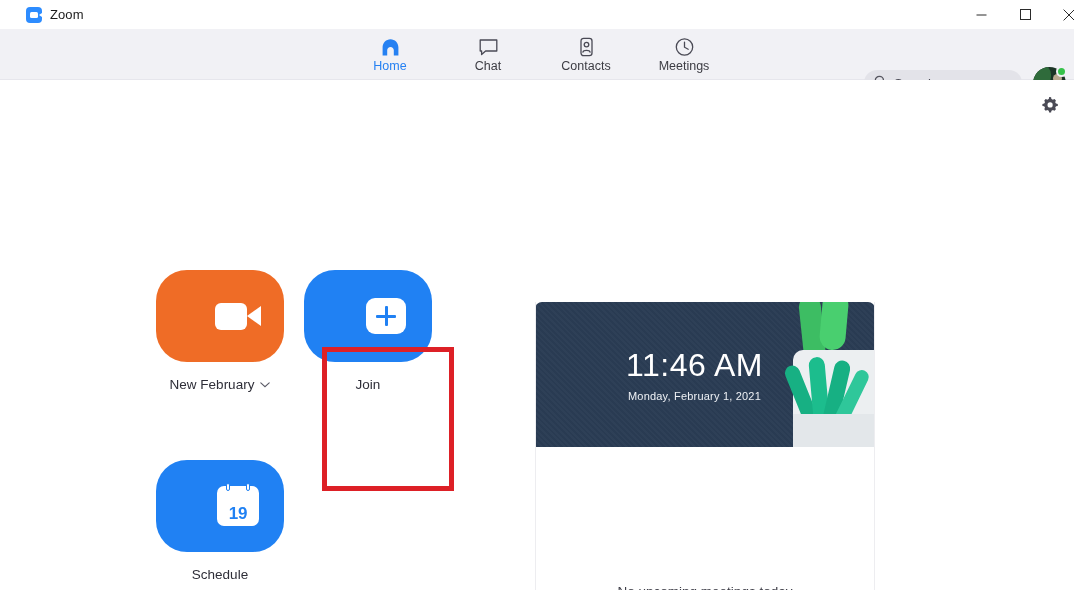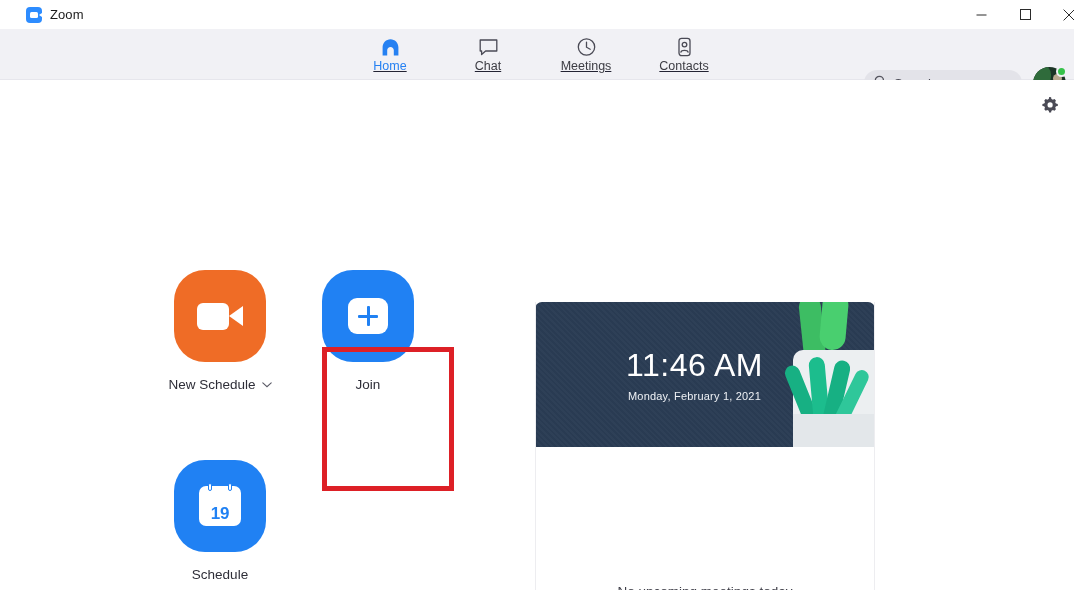--- a/index.html
+++ b/index.html
@@ -102,21 +102,20 @@
   }
   .nav-item {
     width: 62px;
     height: 48px;
     display: flex;
     flex-direction: column;
     align-items: center;
     justify-content: center;
     gap: 2px;
     cursor: default;
-    text-decoration: underline;
   }
   .nav-icon {
     height: 21px;
     display: flex;
     align-items: center;
     justify-content: center;
   }
   .nav-label {
     font-size: 12.5px;
     color: #3c3c43;
@@ -231,20 +230,21 @@
     display: flex;
     flex-direction: column;
     align-items: center;
   }
   .squircle {
     width: 92px; height: 92px;
     border-radius: 31px;
     display: flex;
     align-items: center;
     justify-content: center;
+    padding-left: 36px;
   }
   .squircle.orange { background: #ef6c26; }
   .squircle.blue   { background: #2081f3; }
   .tile-label {
     margin-top: 15px;
     font-size: 13.5px;
     color: #2e2e38;
     white-space: nowrap;
     display: flex;
     align-items: center;
@@ -537,42 +537,42 @@
         <span class="nav-label">Home</span>
       </div>
 
       <div class="nav-item">
         <span class="nav-icon">
           <svg width="21" height="19" viewBox="0 0 21 19">
             <path d="M2.2 2.0 L18.8 2.0 L18.8 13.0 L7.6 13.0 L3.6 16.6 L3.6 13.0 L2.2 13.0 Z" fill="none" stroke="#4a4a55" stroke-width="1.3" stroke-linejoin="round"></path>
           </svg>
         </span>
         <span class="nav-label">Chat</span>
-      </div>
-
-      <div class="nav-item">
-        <span class="nav-icon">
-          <svg width="21" height="20" viewBox="0 0 21 20">
-            <circle cx="10.5" cy="10" r="8.2" fill="none" stroke="#4a4a55" stroke-width="1.3"></circle>
-            <path d="M10.5 5.2 L10.5 10.2 L14.2 12.2" fill="none" stroke="#4a4a55" stroke-width="1.3" stroke-linecap="round"></path>
-          </svg>
-        </span>
-        <span class="nav-label">Meetings</span>
       </div>
 
       <div class="nav-item">
         <span class="nav-icon">
           <svg width="21" height="20" viewBox="0 0 21 20">
             <rect x="5.0" y="1.3" width="11" height="17.4" rx="2.6" fill="none" stroke="#4a4a55" stroke-width="1.3"></rect>
             <circle cx="10.5" cy="7.6" r="2.3" fill="none" stroke="#4a4a55" stroke-width="1.3"></circle>
             <path d="M6.9 15.2 C7.5 12.8 13.5 12.8 14.1 15.2" fill="none" stroke="#4a4a55" stroke-width="1.3" stroke-linecap="round"></path>
           </svg>
         </span>
         <span class="nav-label">Contacts</span>
       </div>
+
+      <div class="nav-item">
+        <span class="nav-icon">
+          <svg width="21" height="20" viewBox="0 0 21 20">
+            <circle cx="10.5" cy="10" r="8.2" fill="none" stroke="#4a4a55" stroke-width="1.3"></circle>
+            <path d="M10.5 5.2 L10.5 10.2 L14.2 12.2" fill="none" stroke="#4a4a55" stroke-width="1.3" stroke-linecap="round"></path>
+          </svg>
+        </span>
+        <span class="nav-label">Meetings</span>
+      </div>
     </div>
 
     <div class="search-box">
       <span>
         <svg width="13" height="13" viewBox="0 0 13 13">
           <circle cx="5.4" cy="5.4" r="4.1" fill="none" stroke="#55555f" stroke-width="1.3"></circle>
           <line x1="8.5" y1="8.5" x2="12.1" y2="12.1" stroke="#55555f" stroke-width="1.3" stroke-linecap="round"></line>
         </svg>
       </span>
       <input class="search-input" type="text" placeholder="Search" style="">
@@ -602,21 +602,21 @@
 
       <div class="tile-row">
         <div class="tile">
           <div class="squircle orange">
             <span class="cam">
               <span class="body"></span>
               <span class="lens"></span>
             </span>
           </div>
           <div class="tile-label">
-            <span>New Schedule</span>
+            <span>New February</span>
             <span class="chev">
               <svg width="10" height="6" viewBox="0 0 10 6">
                   <path d="M0.8 0.9 L5 4.7 L9.2 0.9" fill="none" stroke="#5a5a66" stroke-width="1.1" stroke-linecap="round"></path>
                 </svg>
             </span>
           </div>
         </div>
 
         <div class="tile">
           <div class="squircle blue">

